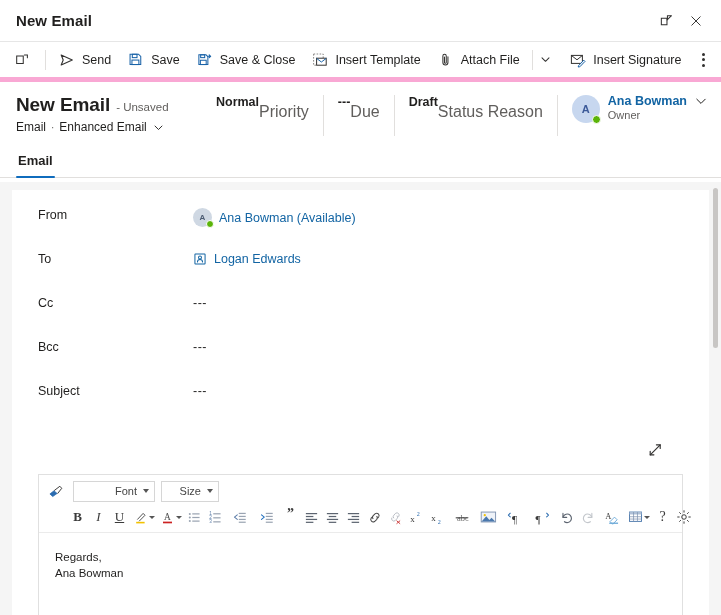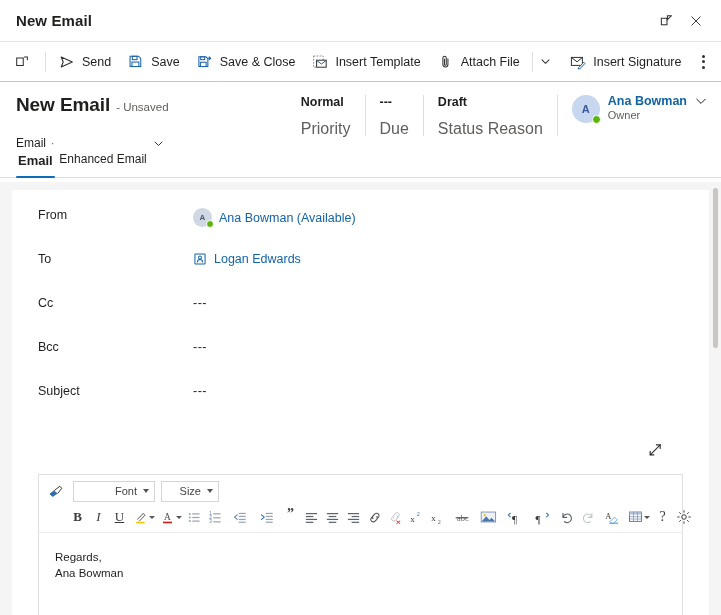--- a/index.html
+++ b/index.html
@@ -41,21 +41,21 @@
     cursor: pointer;
   }
 
   
   .commandbar {
     height: 40px;
     display: flex;
     align-items: center;
     padding: 0 6px 0 4px;
     background: #ffffff;
-    border-bottom: 1px solid #f9a8d4;
+    border-bottom: 5px solid #f9a8d4;
     white-space: nowrap;
   }
   .cmd-item {
     display: flex;
     align-items: center;
     gap: 7px;
     height: 30px;
     padding: 0 8px;
     font-size: 12.5px;
     color: #201f1e;
@@ -106,32 +106,31 @@
     font-size: 11.5px;
     color: #605e5c;
   }
   .rec-sub {
     display: flex; align-items: center; gap: 5px;
     margin-top: 4px;
     font-size: 12px;
     color: #201f1e;
   }
   .rec-sub .dot { color: #605e5c; font-size: 10px; }
-  .rec-sub .form-name { cursor: pointer; margin-top: 32px; }
+  .rec-sub .form-name { cursor: pointer; }
   .rec-sub svg { margin-left: 1px; cursor: pointer; }
 
   .rec-right {
     margin-left: auto;
     display: flex;
     align-items: stretch;
     height: 46px;
   }
   .stat {
     display: flex;
-    flex-direction: column;
     justify-content: flex-start;
     padding: 0 14px;
     min-width: 0;
   }
   .stat-val {
     font-size: 12.5px;
     font-weight: 600;
     color: #201f1e;
     line-height: 17px;
     white-space: nowrap;

